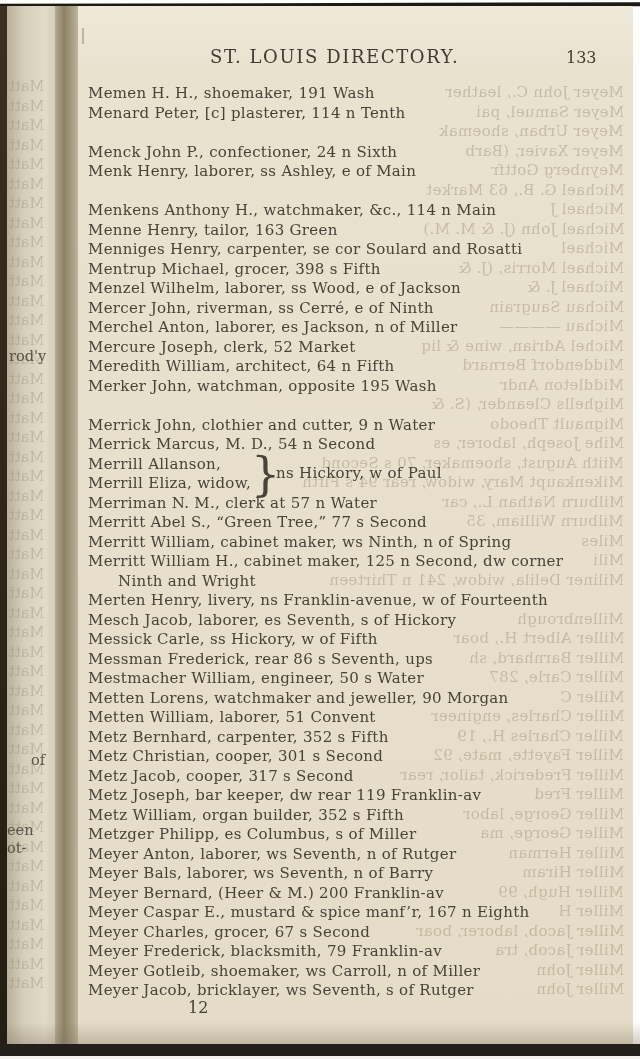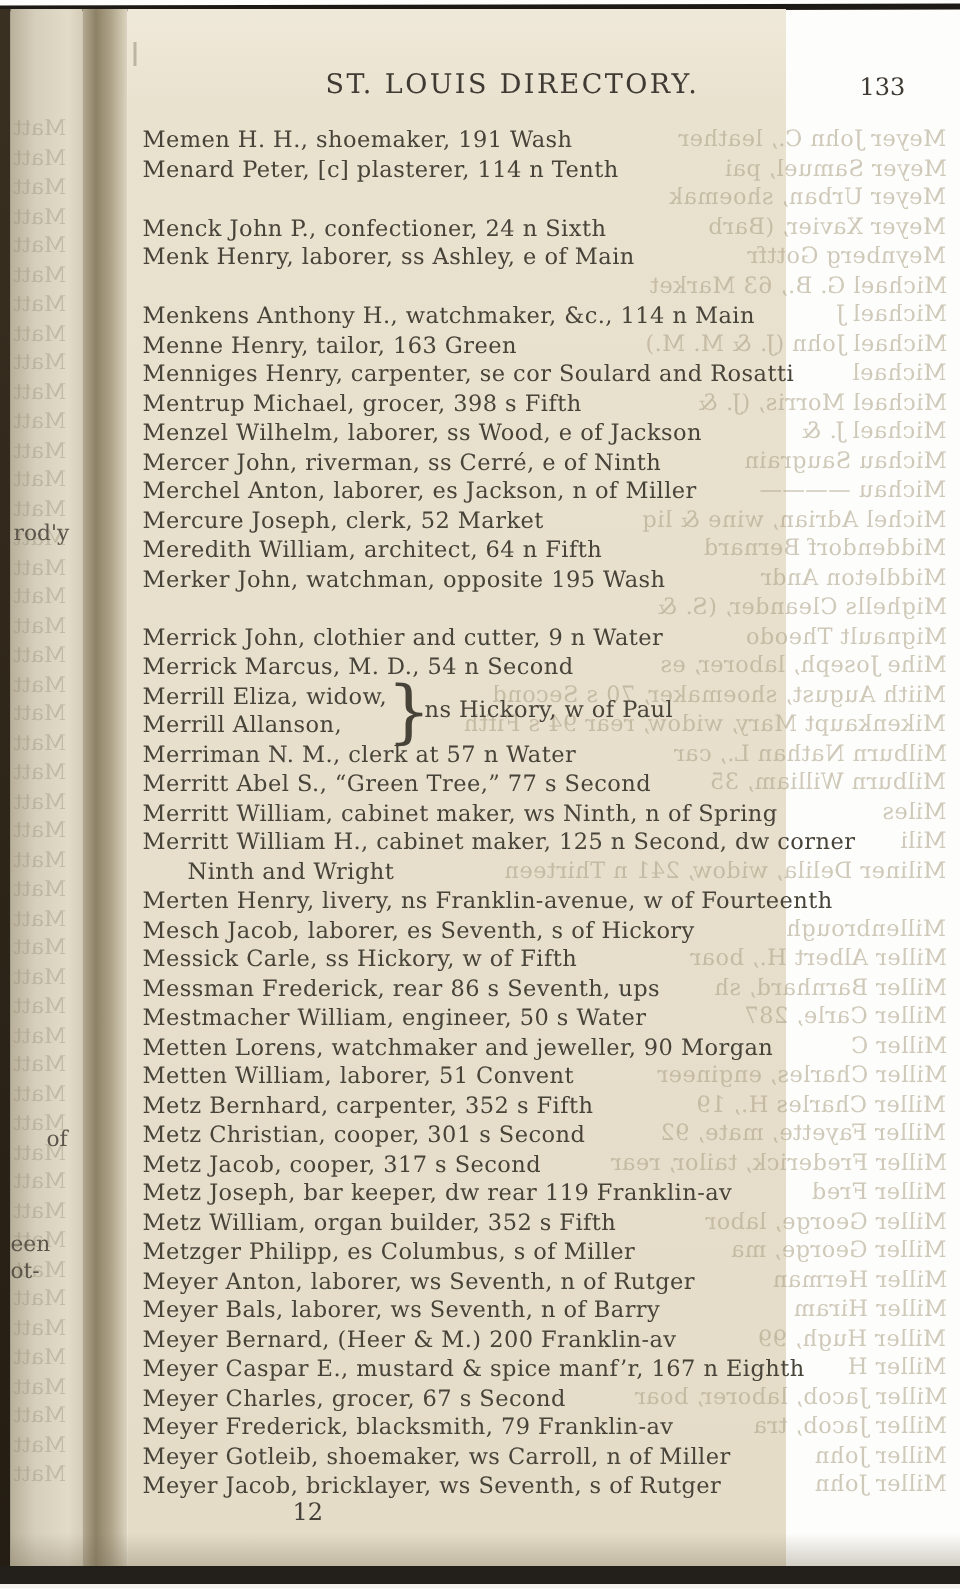--- a/index.html
+++ b/index.html
@@ -22,21 +22,21 @@
           background:linear-gradient(90deg,#b9b09a,#d6cfbc 35%,#e2dbc8 80%,#d5cdb8);}
   .bleed-item{position:absolute;left:2px;transform:scaleX(-1);font-size:14.5px;
           color:#8d8168;opacity:.33;white-space:nowrap;}
   .left-frag{position:absolute;color:#5a544a;font-size:14.5px;white-space:nowrap;}
 
   
   .gutter{position:absolute;left:55px;top:6px;width:30px;height:1038px;
           background:linear-gradient(90deg,#b5ab93,#8d8266 30%,#b0a68c 65%,#ddd5c1 100%);}
 
   
-  .page{position:absolute;left:85px;top:6px;width:439px;height:1038px;
+  .page{position:absolute;left:78px;top:6px;width:555px;height:1038px;
         background:linear-gradient(180deg,#efe9da 0%,#e9e2cf 6%,#e7dfcc 55%,#e4dcc7 100%);
         color:#474339;}
   .crease{position:absolute;left:4px;top:22px;width:2px;height:16px;
         background:rgba(80,70,52,.30);}
 
   .header-row{position:absolute;left:0;top:40px;width:555px;height:24px;}
   .title{position:absolute;left:132px;top:0;font-size:18px;letter-spacing:1.6px;
          color:#3f3b34;white-space:nowrap;}
   .pagenum{position:absolute;left:488px;top:2px;font-size:16px;color:#3f3b34;}
 
@@ -143,22 +143,22 @@
         <div class="row"><span class="ghost">Michael J. &amp;</span><span class="main">Menzel Wilhelm, laborer, ss Wood, e of Jackson</span></div>
         <div class="row"><span class="ghost">Michau Saugrain</span><span class="main">Mercer John, riverman, ss Cerré, e of Ninth</span></div>
         <div class="row"><span class="ghost">Michau ————</span><span class="main">Merchel Anton, laborer, es Jackson, n of Miller</span></div>
         <div class="row"><span class="ghost">Michel Adrian, wine &amp; liq</span><span class="main">Mercure Joseph, clerk, 52 Market</span></div>
         <div class="row"><span class="ghost">Middendorf Bernard</span><span class="main">Meredith William, architect, 64 n Fifth</span></div>
         <div class="row"><span class="ghost">Middleton Andr</span><span class="main">Merker John, watchman, opposite 195 Wash</span></div>
         <div class="row"><span class="ghost">Mighells Cleander, (S. &amp;</span></div>
         <div class="row"><span class="ghost">Mignault Theodo</span><span class="main">Merrick John, clothier and cutter, 9 n Water</span></div>
         <div class="row"><span class="ghost">Mihe Joseph, laborer, es</span><span class="main">Merrick Marcus, M. D., 54 n Second</span></div>
         <div class="row brace-row">
+          <div class="bl">Merrill Allanson,</div>
           <div class="bl">Merrill Eliza, widow,</div>
-          <div class="bl">Merrill Allanson,</div>
           <span class="brace-glyph">}</span>
           <span class="brace-right">ns Hickory, w of Paul</span>
           <span class="ghost">Miith August, shoemaker, 70 s Second</span>
           <span class="ghost g2">Mikenkaupt Mary, widow, rear 94 s Fifth</span>
         </div>
         <div class="row"><span class="ghost">Milburn Nathan L., car</span><span class="main">Merriman N. M., clerk at 57 n Water</span></div>
         <div class="row"><span class="ghost">Milburn William, 35</span><span class="main">Merritt Abel S., “Green Tree,” 77 s Second</span></div>
         <div class="row"><span class="ghost">Miles</span><span class="main">Merritt William, cabinet maker, ws Ninth, n of Spring</span></div>
         <div class="row"><span class="ghost">Mili</span><span class="main">Merritt William H., cabinet maker, 125 n Second, dw corner</span></div>
         <div class="row indent"><span class="ghost">Miliner Delila, widow, 241 n Thirteen</span><span class="main">Ninth and Wright</span></div>

